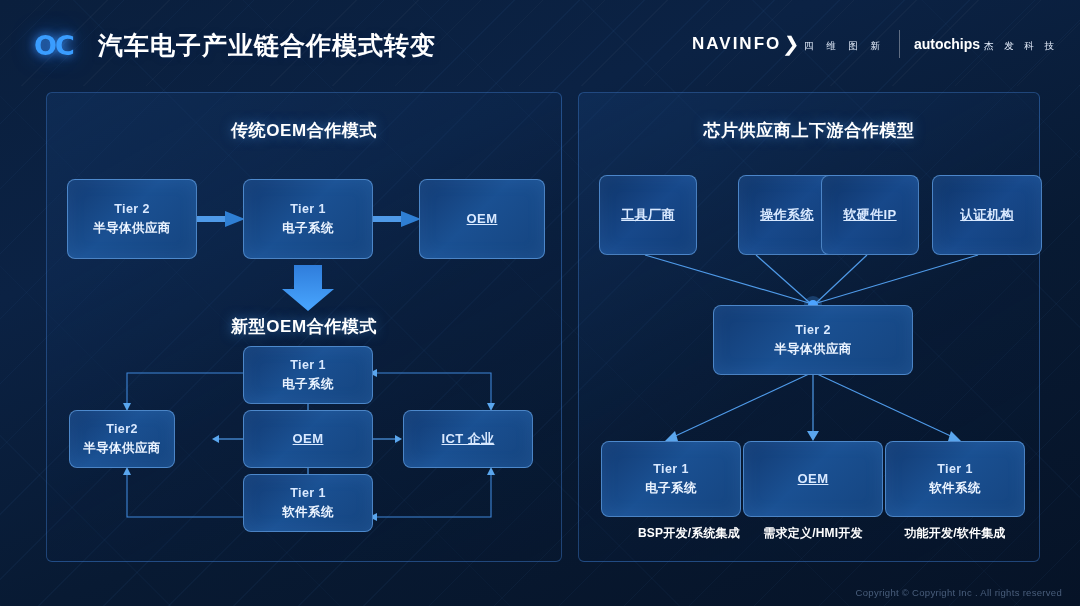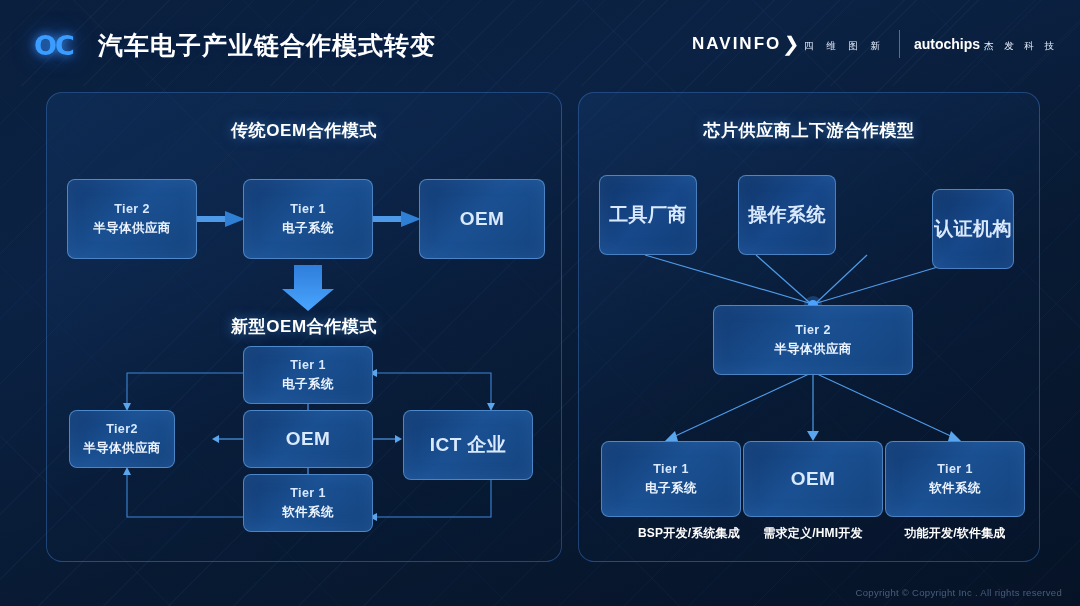--- a/index.html
+++ b/index.html
@@ -70,21 +70,21 @@
     transform:skewX(-6deg);
   }
   .brand-divider{ width:1px;height:28px;background:rgba(255,255,255,.35); }
   .brand.auto .b-main{ font-size:14px; letter-spacing:0px; font-weight:bold;}
   .brand.auto .b-sub{ letter-spacing:4px; }
 
   
   .panel{
     position:absolute;
     border:1px solid rgba(70,140,230,.38);
-    border-radius:16px;
+    border-radius:6px;
     background:linear-gradient(150deg, rgba(20,58,110,.42) 0%, rgba(10,32,66,.22) 55%, rgba(8,24,50,.12) 100%);
   }
   #panel-left{ left:46px; top:92px; width:516px; height:470px; }
   #panel-right{ left:578px; top:92px; width:462px; height:470px;padding-left:24px; }
 
   .panel-title{
     position:absolute; left:0; width:100%; text-align:center;
     font-size:17px; font-weight:bold; color:#ffffff; letter-spacing:.6px;
     text-shadow:0 0 12px rgba(80,170,255,.5);
   }
@@ -96,21 +96,21 @@
     border-radius:8px;
     background:linear-gradient(135deg,#123a72 0%,#1a5092 45%,#15447f 100%);
     box-shadow:inset 0 0 18px rgba(110,180,255,.12);
     display:flex; flex-direction:column; align-items:center; justify-content:center;
     color:#dbeaff;
     text-align:center;
     line-height:1.55;
   }
   .box .l1{ font-size:12.5px; font-weight:bold; letter-spacing:.4px; color:#d9e9ff;}
   .box .l2{ font-size:12.5px; font-weight:bold; letter-spacing:.4px; color:#eaf3ff;}
-  .box.single .l1{ font-size:19px; }
+  .box.single .l1{ font-size:13px;text-decoration:underline; }
   .box.flat{
     background:linear-gradient(135deg,#0f3468 0%,#17488a 50%,#123d77 100%);
   }
 
   .caption{
     position:absolute; text-align:center; color:#ffffff;
     font-size:12px; font-weight:bold; letter-spacing:.2px;
   }
 
   svg.links{ position:absolute; left:0; top:0; overflow:visible; pointer-events:none; }
@@ -223,21 +223,21 @@
       <span class="l1">Tier 1</span>
       <span class="l2">电子系统</span>
     </div>
     <div class="box" style="left:22px;top:317px;width:106px;height:58px;">
       <span class="l1">Tier2</span>
       <span class="l2">半导体供应商</span>
     </div>
     <div class="box single" style="left:196px;top:317px;width:130px;height:58px;">
       <span class="l1">OEM</span>
     </div>
-    <div class="box single" style="left:356px;top:317px;width:130px;height:70px;">
+    <div class="box single" style="left:356px;top:317px;width:130px;height:58px;">
       <span class="l1">ICT 企业</span>
     </div>
     <div class="box" style="left:196px;top:381px;width:130px;height:58px;">
       <span class="l1">Tier 1</span>
       <span class="l2">软件系统</span>
     </div>
   </div>
 
   <div class="panel" id="panel-right">
 
@@ -259,21 +259,24 @@
       <line class="ln" x1="238" y1="281" x2="376" y2="345"></line>
       <polygon points="372,338 382,348 369,348" fill="#5aa6ee"></polygon>
     </svg>
 
     <div class="box single flat" style="left:20px;top:82px;width:98px;height:80px;">
       <span class="l1">工具厂商</span>
     </div>
     <div class="box single flat" style="left:131px;top:82px;width:98px;height:80px;margin-left:28px;">
       <span class="l1">操作系统</span>
     </div>
-    <div class="box single flat" style="left:353px;top:96px;width:82px;height:80px;">
+    <div class="box single flat" style="left:242px;top:82px;width:98px;height:80px;">
+      <span class="l1">软硬件IP</span>
+    </div>
+    <div class="box single flat" style="left:353px;top:82px;width:110px;height:80px;">
       <span class="l1">认证机构</span>
     </div>
 
     <div class="box" style="left:134px;top:212px;width:200px;height:70px;">
       <span class="l1">Tier 2</span>
       <span class="l2">半导体供应商</span>
     </div>
 
     <div class="box" style="left:22px;top:348px;width:140px;height:76px;">
       <span class="l1">Tier 1</span>

